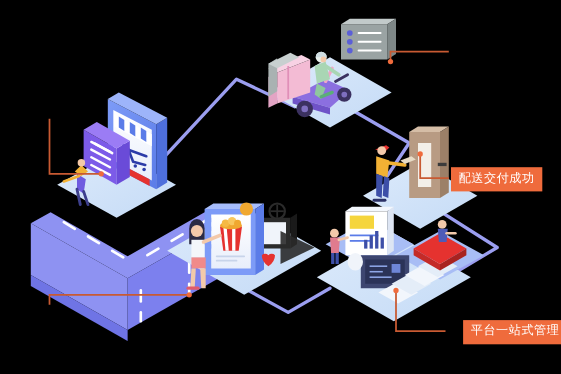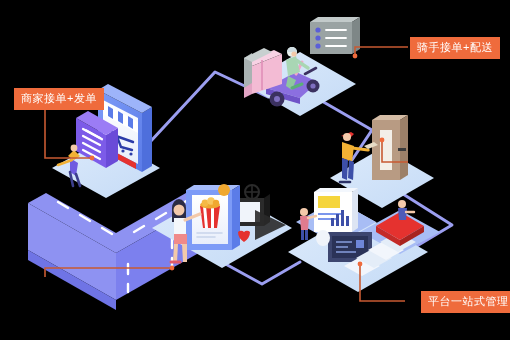--- a/index.html
+++ b/index.html
@@ -317,17 +317,16 @@
     </g>
     <g fill="#EF6B3C">
       <circle cx="92" cy="158" r="2.4"></circle>
       <circle cx="355" cy="56" r="2.4"></circle>
       <circle cx="382" cy="140" r="2.4"></circle>
       <circle cx="172" cy="268" r="2.4"></circle>
       <circle cx="360" cy="264" r="2.4"></circle>
     </g>
   </svg>
 
-  <div class="lbl" style="left:14px;  top:88px;">商家接单+发单</div>
-  <div class="lbl" style="left:410px; top:37px;">骑手接单+配送</div>
+  <div class="lbl" style="left:410px; top:152px;">配送交付成功</div>
   <div class="lbl" style="left:405px; top:291px;margin-left:16px;">平台一站式管理</div>
 
 </div>
 
 </body></html>

